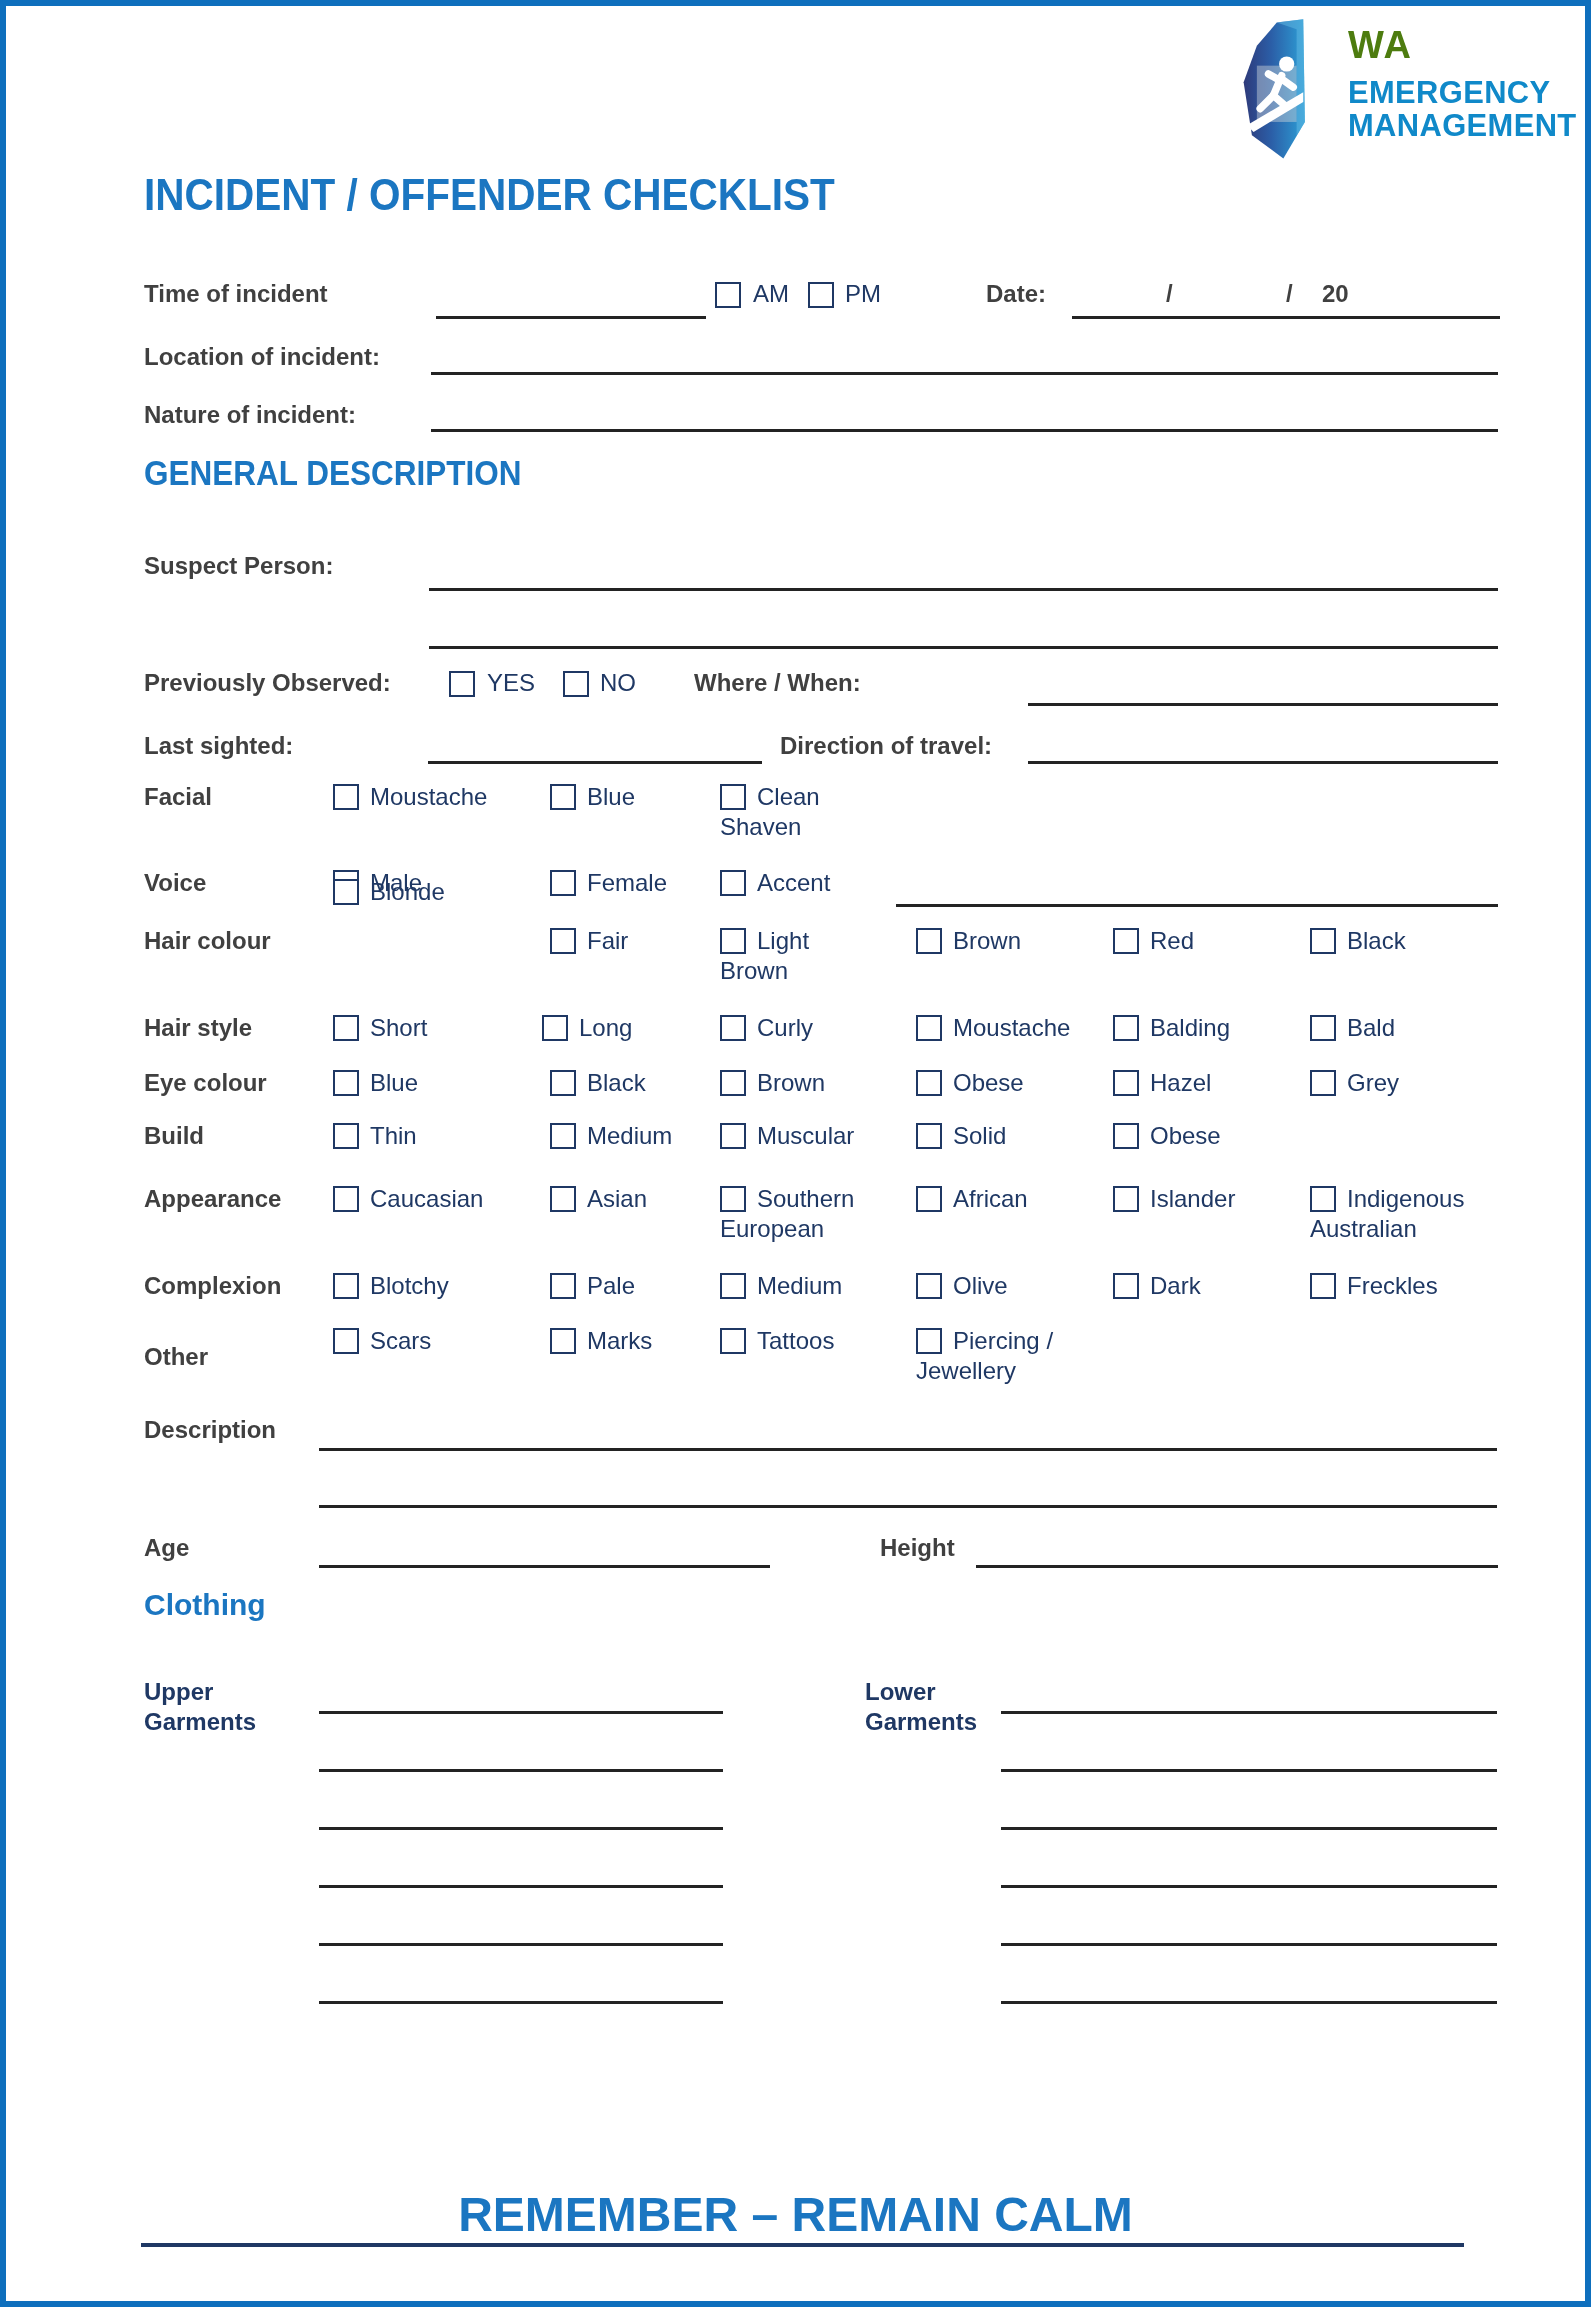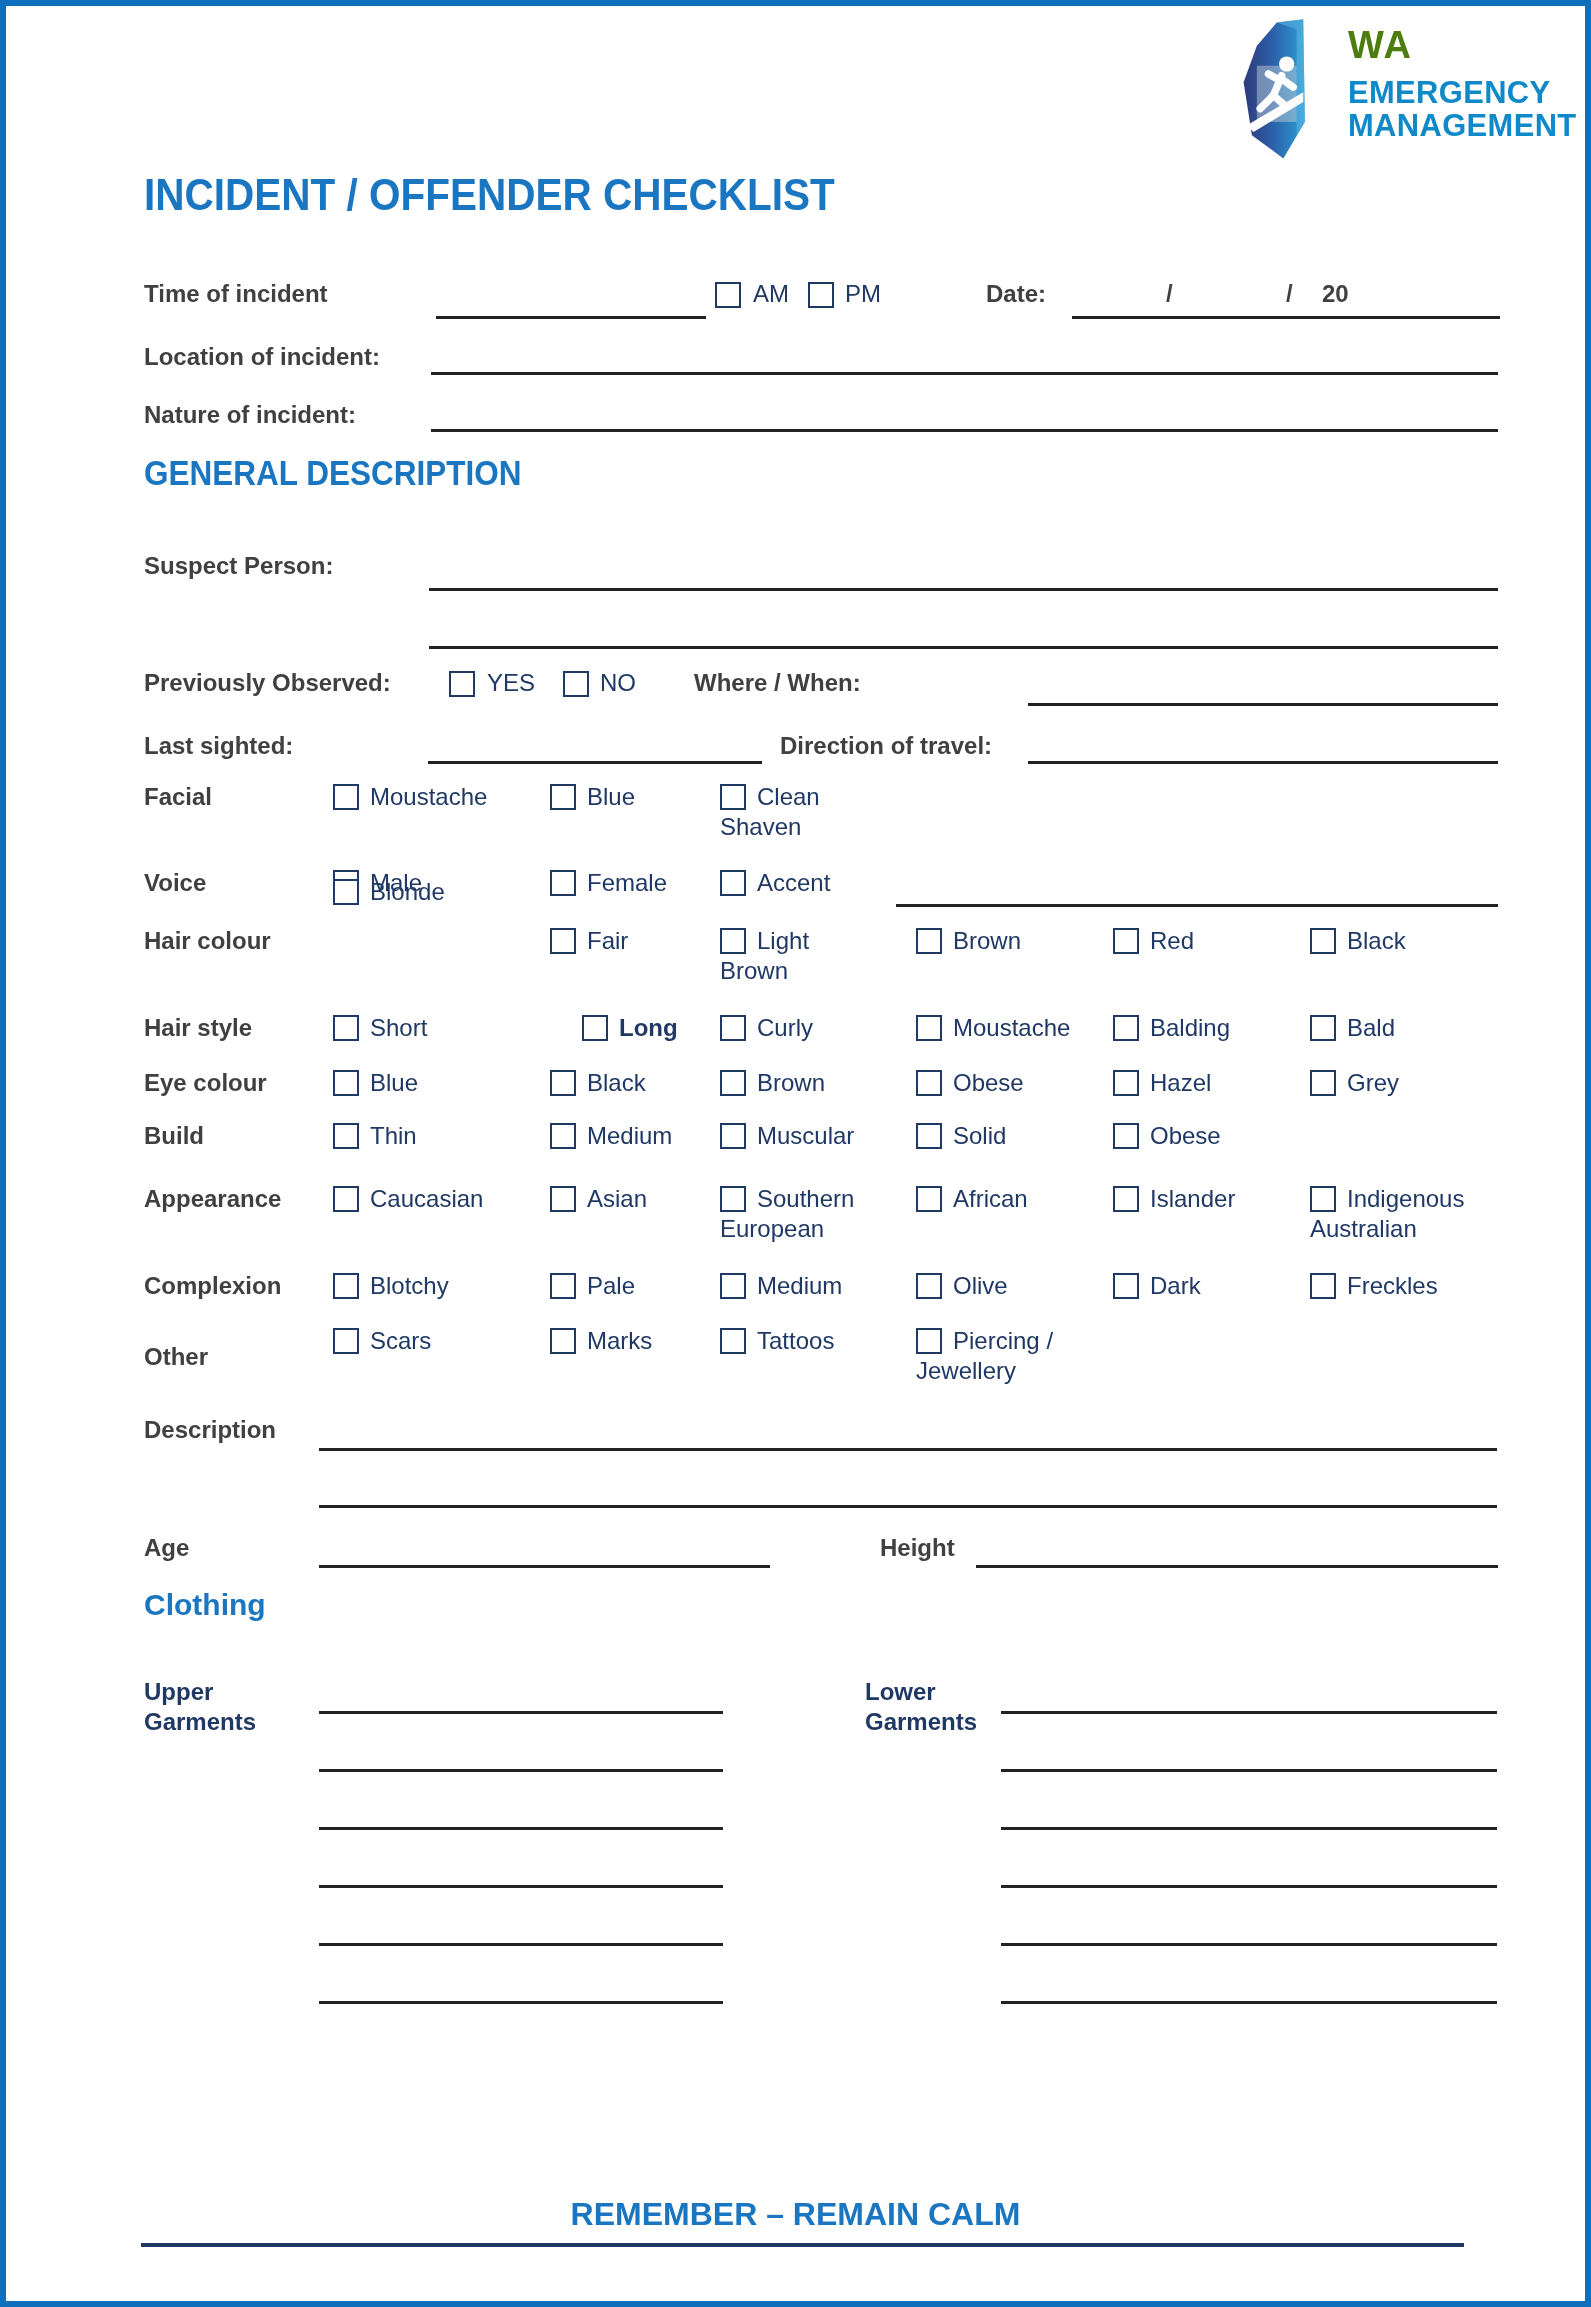--- a/index.html
+++ b/index.html
@@ -87,21 +87,21 @@
     color: #1F3864;
     width: 145px;
     white-space: normal;
   }
   .footer-msg {
     position: absolute;
     left: 0;
     width: 100%;
     text-align: center;
     font-weight: bold;
-    font-size: 32px;
+    font-size: 48px;
     line-height: 41px;
     color: #1B76C1;
     white-space: nowrap;
   }
   .footer-underline {
     position: absolute;
     height: 4.1px;
     background: #1F3864;
   }
   .logo-wa {
@@ -206,21 +206,21 @@
       <div class="flabel" style="left: 138px; top: 920px;">Hair colour</div>
       <div class="opt-cell" style="left: 327px; top: 871px; width: 199px;"><span class="cbx"></span><span>Blonde</span></div>
       <div class="opt-cell" style="left: 544px; top: 920px; width: 154px;"><span class="cbx"></span><span>Fair</span></div>
       <div class="opt-cell" style="left: 714px; top: 920px; width: 179px;"><span class="cbx"></span><span>Light
 Brown</span></div>
       <div class="opt-cell" style="left: 910px; top: 920px; width: 181px;"><span class="cbx"></span><span>Brown</span></div>
       <div class="opt-cell" style="left: 1107px; top: 920px; width: 180px;"><span class="cbx"></span><span>Red</span></div>
       <div class="opt-cell" style="left: 1304px; top: 920px; width: 224px;"><span class="cbx"></span><span>Black</span></div>
       <div class="flabel" style="left: 138px; top: 1007px;">Hair style</div>
       <div class="opt-cell" style="left: 327px; top: 1007px; width: 199px;"><span class="cbx"></span><span>Short</span></div>
-      <div class="opt-cell" style="left: 576px; top: 1007px; width: 154px; font-weight: bold;"><span class="cbx"></span><span>Long</span></div>
+      <div class="opt-cell" style="left: 536px; top: 1007px; width: 154px;"><span class="cbx"></span><span>Long</span></div>
       <div class="opt-cell" style="left: 714px; top: 1007px; width: 179px;"><span class="cbx"></span><span>Curly</span></div>
       <div class="opt-cell" style="left: 910px; top: 1007px; width: 181px;"><span class="cbx"></span><span>Moustache</span></div>
       <div class="opt-cell" style="left: 1107px; top: 1007px; width: 180px;"><span class="cbx"></span><span>Balding</span></div>
       <div class="opt-cell" style="left: 1304px; top: 1007px; width: 224px;"><span class="cbx"></span><span>Bald</span></div>
       <div class="flabel" style="left: 138px; top: 1062px;">Eye colour</div>
       <div class="opt-cell" style="left: 327px; top: 1062px; width: 199px;"><span class="cbx"></span><span>Blue</span></div>
       <div class="opt-cell" style="left: 544px; top: 1062px; width: 154px;"><span class="cbx"></span><span>Black</span></div>
       <div class="opt-cell" style="left: 714px; top: 1062px; width: 179px;"><span class="cbx"></span><span>Brown</span></div>
       <div class="opt-cell" style="left: 910px; top: 1062px; width: 181px;"><span class="cbx"></span><span>Obese</span></div>
       <div class="opt-cell" style="left: 1107px; top: 1062px; width: 180px;"><span class="cbx"></span><span>Hazel</span></div>

